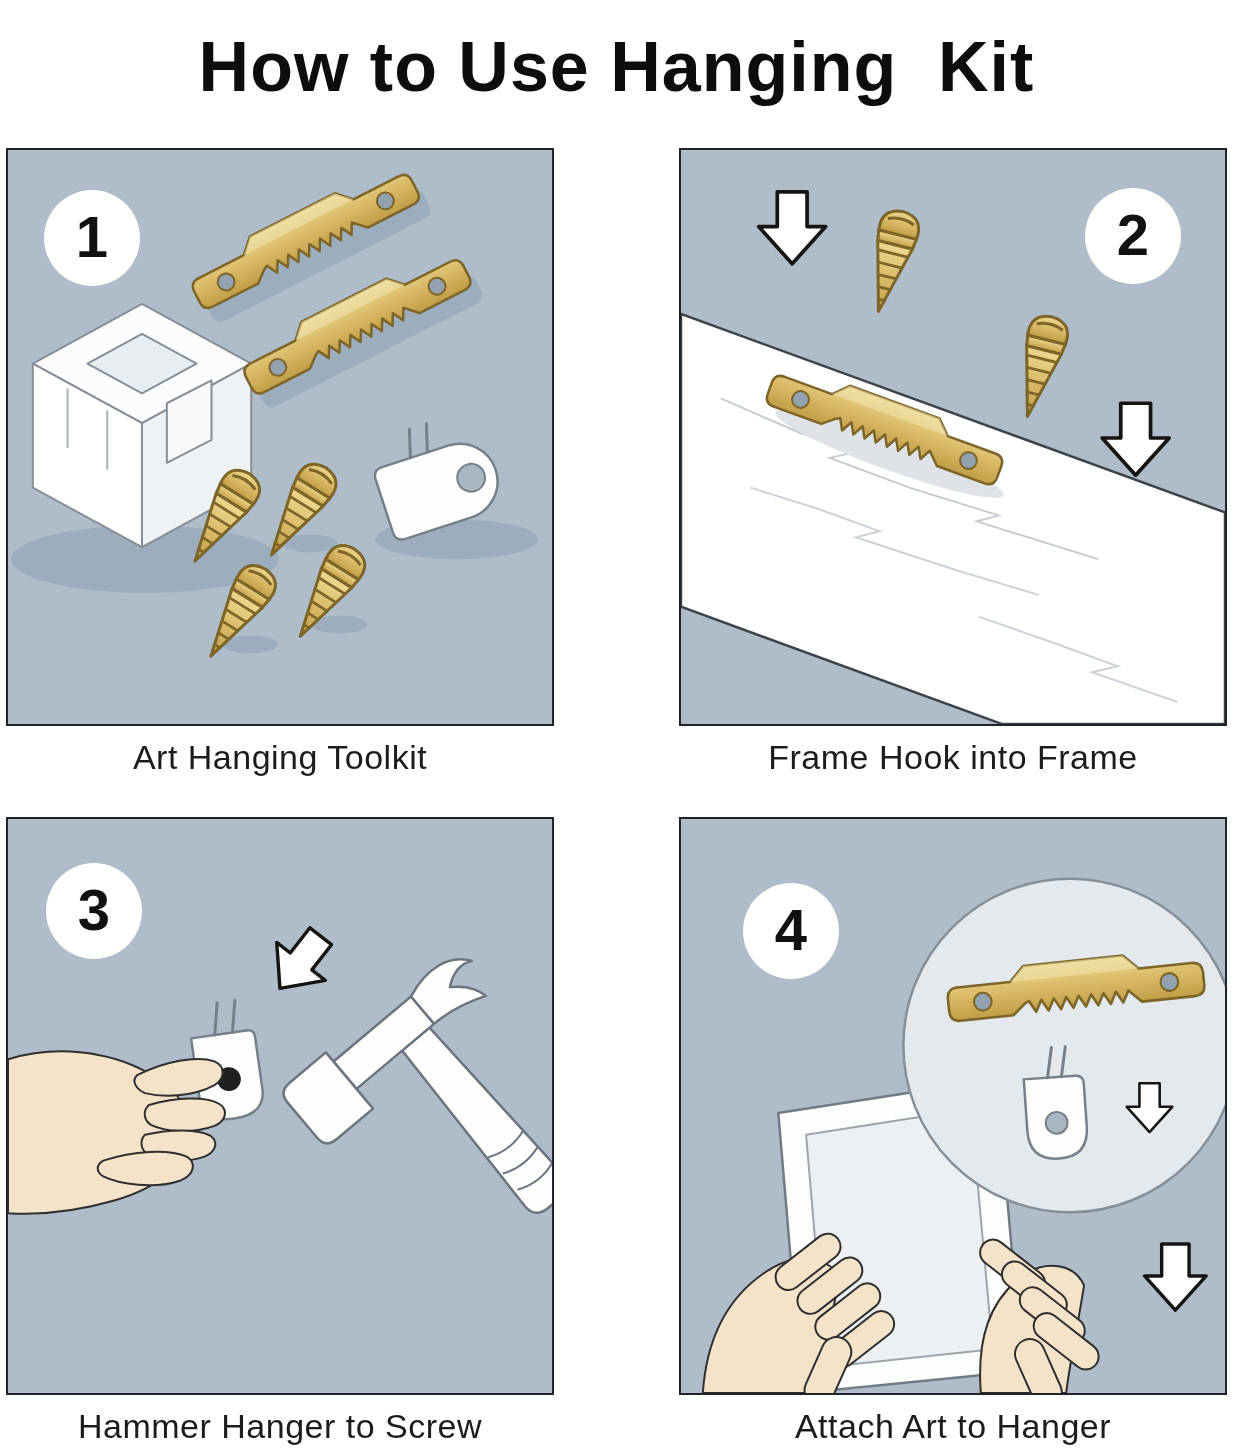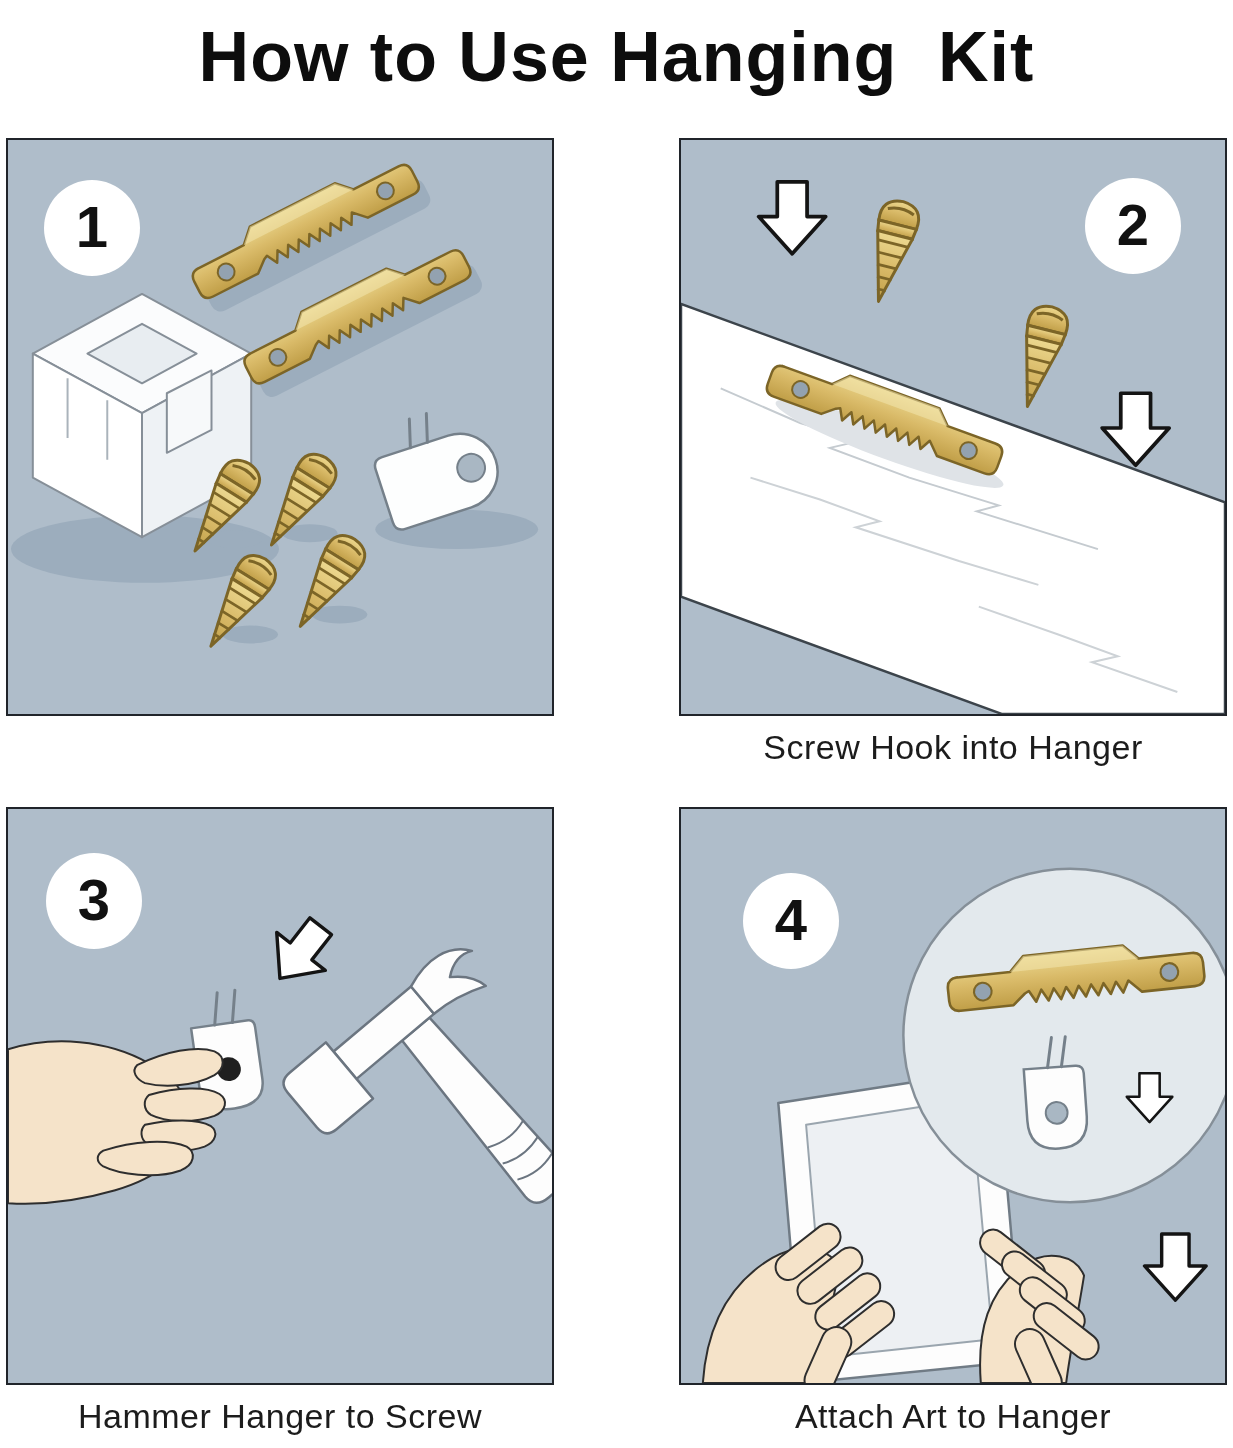--- a/index.html
+++ b/index.html
@@ -2,21 +2,21 @@
 <html><head>
 <meta charset="utf-8">
 <style>
   html,body{margin:0;padding:0;background:#ffffff;}
   body{
     width:1233px;min-height:1448px;margin:0 auto;
     font-family:"Liberation Sans", sans-serif;
     color:#141414;
   }
   .page-title{
-    margin:8px;padding-top:10px;
+    margin:0;padding-top:28px;
     text-align:center;
     font-size:70px;line-height:1.12;
     font-weight:600;letter-spacing:1px;
     color:#0d0d0d;
     white-space:pre;
   }
   .steps-grid{
     margin-top:42px;
     padding:0 6px;
     display:grid;
@@ -124,20 +124,21 @@
         <use href="#g-hanger" transform="translate(352,178) rotate(-27)"></use>
 
         <use href="#g-hook" transform="translate(445,335) rotate(-18)"></use>
 
         <use href="#g-screw" transform="translate(217,368) rotate(32) scale(1.5)"></use>
         <use href="#g-screw" transform="translate(294,362) rotate(32) scale(1.5)"></use>
         <use href="#g-screw" transform="translate(233,464) rotate(32) scale(1.5)"></use>
         <use href="#g-screw" transform="translate(323,444) rotate(32) scale(1.5)"></use>
       </svg>
     </div>
+    <figcaption>Art Hanging Toolkit</figcaption>
   </figure>
 
   <figure>
     <div class="panel">
       <div class="step-badge badge-p2">
         <span>2</span>
       </div>
       <svg viewBox="0 0 548 578">
 
         <g>
@@ -147,21 +148,21 @@
           <path d="M 300,470 L 380,498 L 440,520 L 414,526 L 500,556" fill="none" stroke="#cdd2d6" stroke-width="2"></path>
         </g>
         <ellipse cx="210" cy="306" rx="122" ry="16" fill="#dfe3e7" transform="rotate(20 210 306)"></ellipse>
         <use href="#g-hanger" transform="translate(205,282) rotate(20)"></use>
         <use href="#g-screw" transform="translate(212,110) rotate(14) scale(1.5)"></use>
         <use href="#g-screw" transform="translate(362,216) rotate(14) scale(1.5)"></use>
         <use href="#g-arrow" transform="translate(112,42) scale(1.25)"></use>
         <use href="#g-arrow" transform="translate(458,255) scale(1.25)"></use>
       </svg>
     </div>
-    <figcaption>Screw Hook into Hanger</figcaption>
+    <figcaption>Frame Hook into Frame</figcaption>
   </figure>
 
   <figure>
     <div class="panel">
       <div class="step-badge badge-p3">
         <span>3</span>
       </div>
       <svg viewBox="0 0 548 578">
         <use href="#g-arrow" transform="translate(315,118) rotate(38) scale(1.15)"></use>
 

